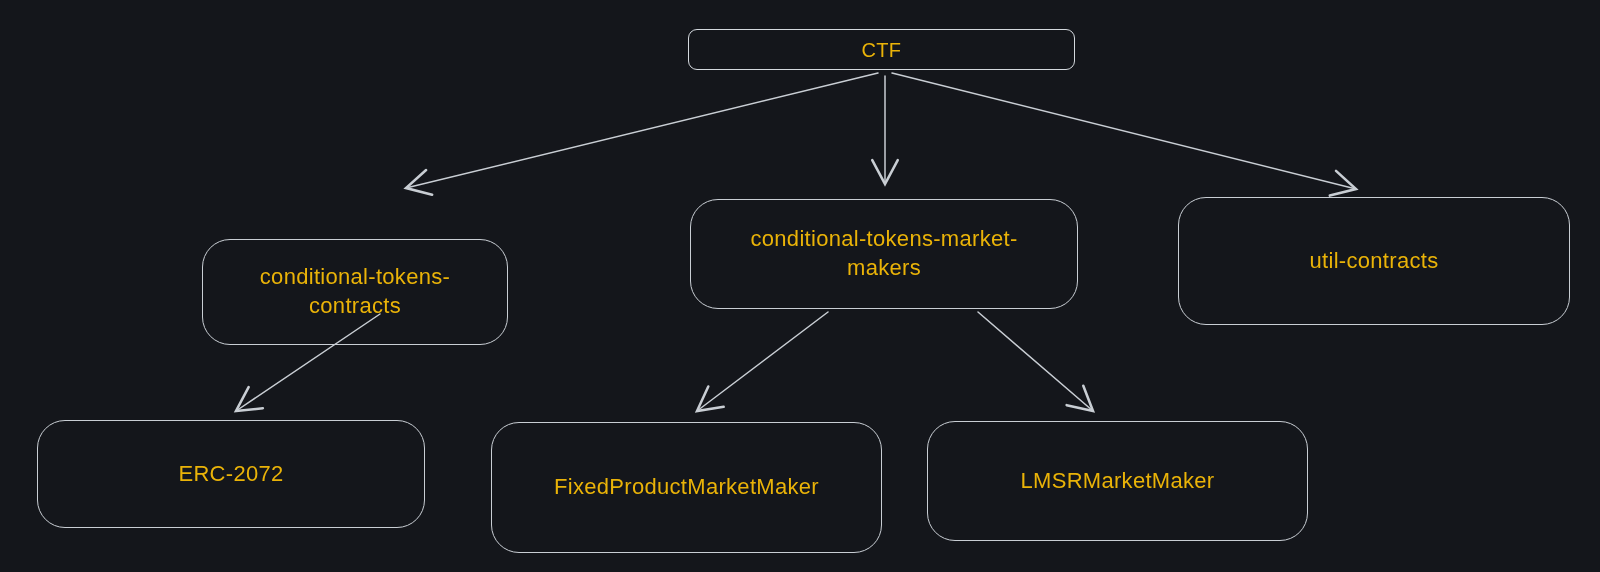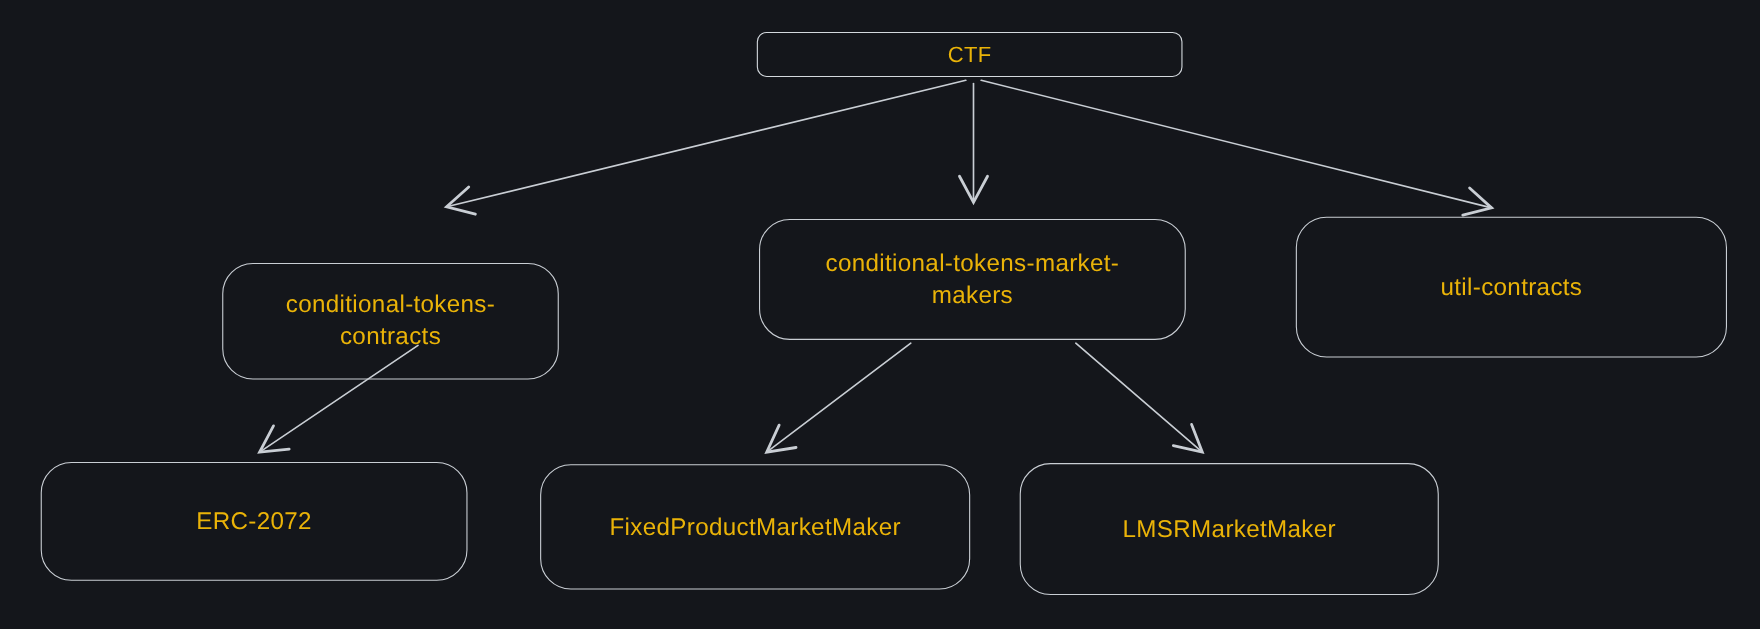--- a/index.html
+++ b/index.html
@@ -78,21 +78,21 @@
   </div>
 
   <div class="node" style="left:1178px; top:197px; width:392px; height:128px;">
     <span>util-contracts</span>
   </div>
 
   <div class="node" style="left:37px; top:420px; width:388px; height:108px;">
     <span>ERC-2072</span>
   </div>
 
-  <div class="node" style="left:491px; top:422px; width:391px; height:114px;">
+  <div class="node" style="left:491px; top:422px; width:391px; height:131px;">
     <span>FixedProductMarketMaker</span>
   </div>
 
   <div class="node" style="left:927px; top:421px; width:381px; height:120px;">
     <span>LMSRMarketMaker</span>
   </div>
 
 </div>
 
 </body></html>

